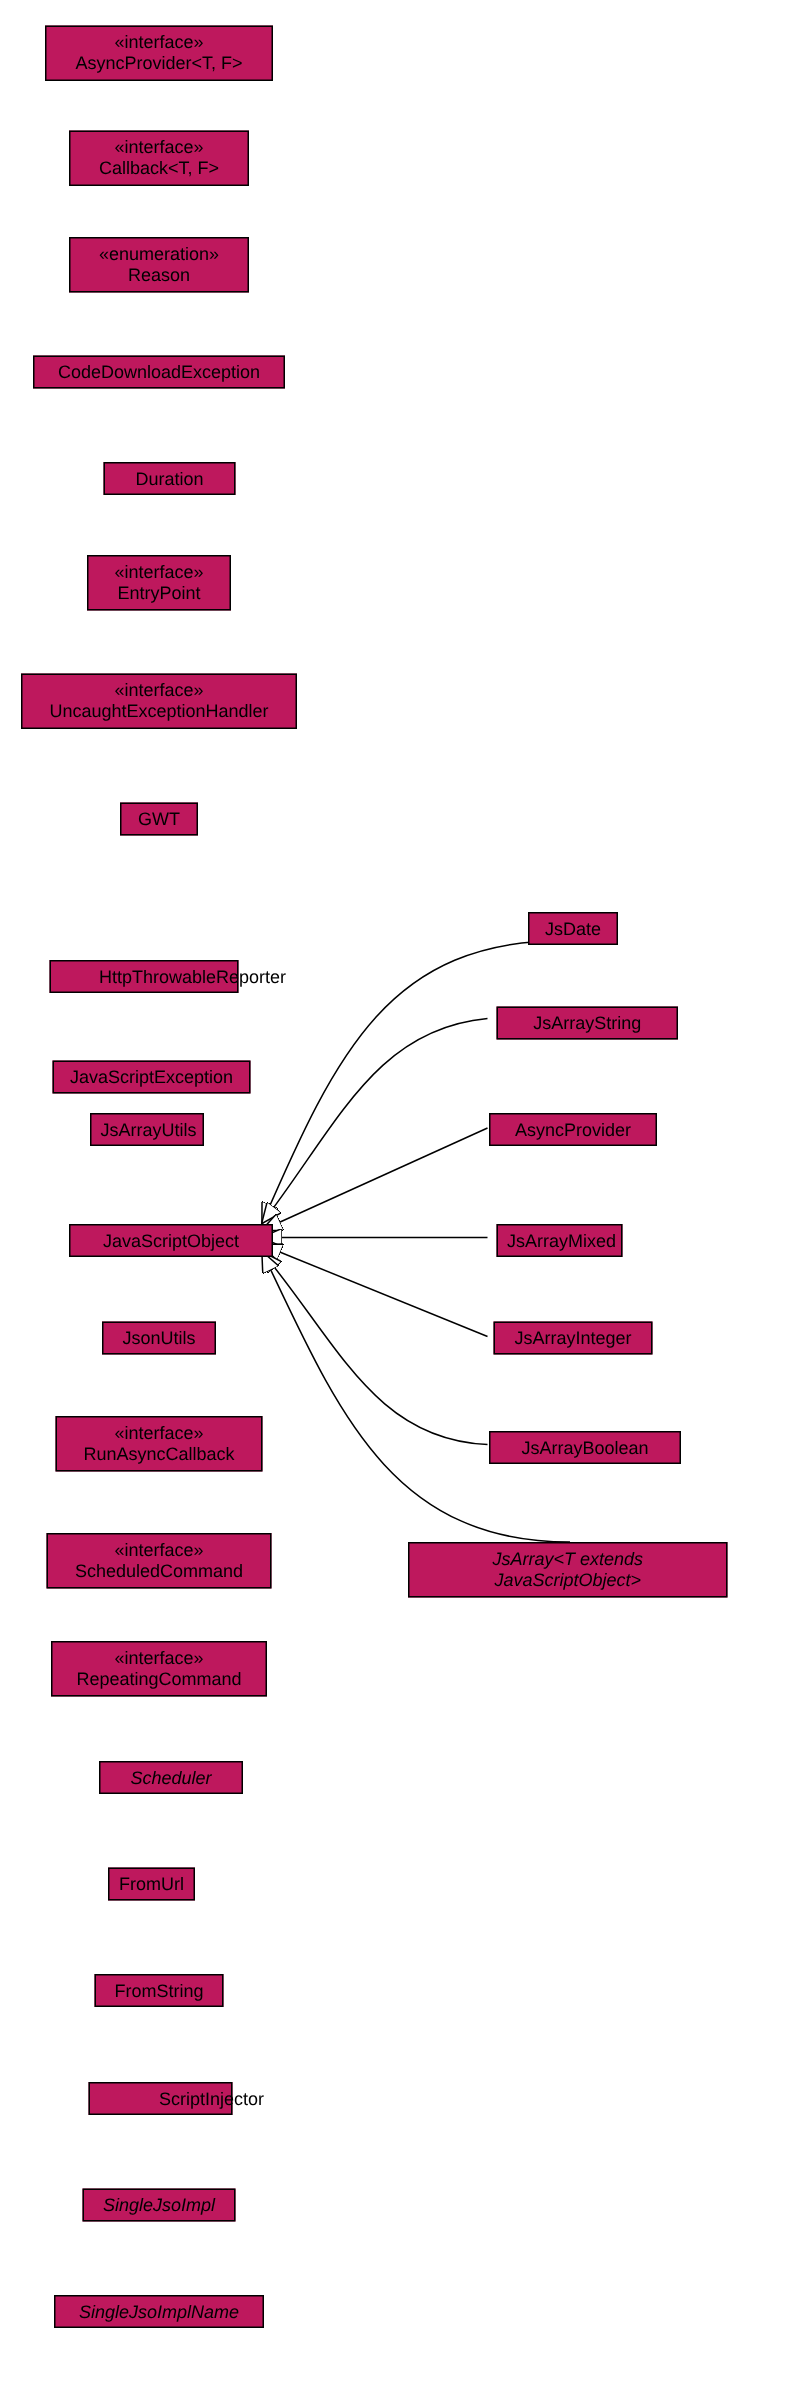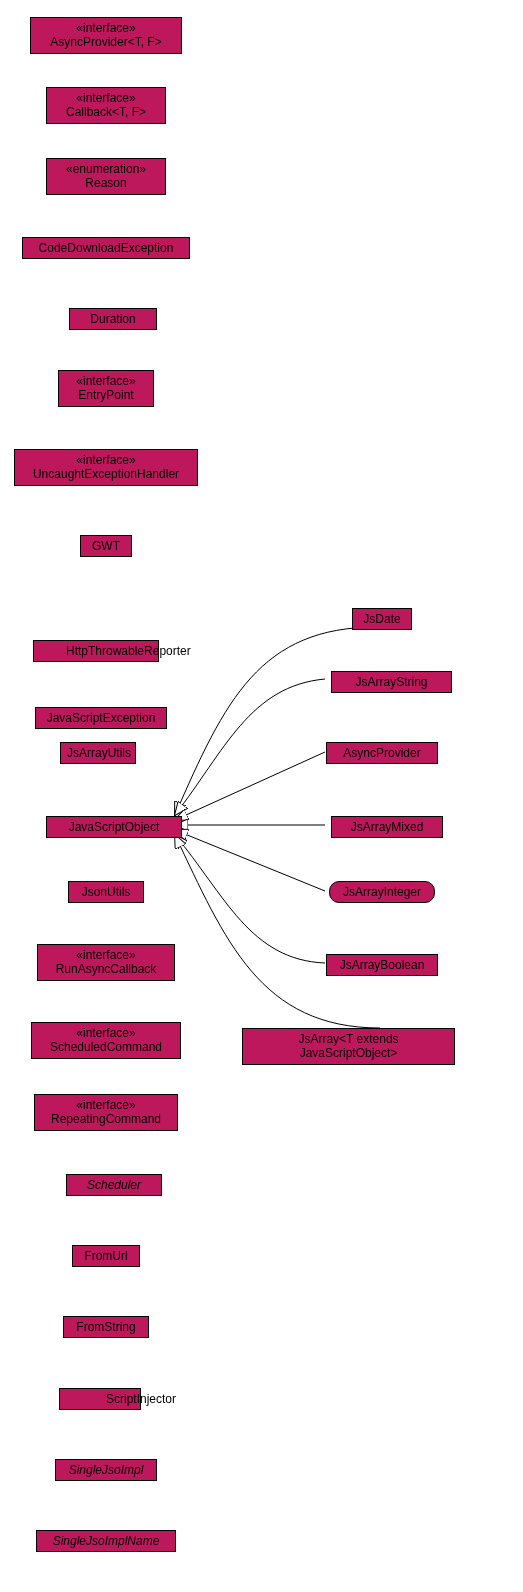--- a/index.html
+++ b/index.html
@@ -130,29 +130,29 @@
 
 <div class="box" style="left:34px; top:1094px; width:144px;">
   <span class="stereo">«interface»</span>
   <span class="name">RepeatingCommand</span>
 </div>
 
 <div class="box italic" style="left:66px; top:1174px; width:96px;">
   <span class="name">Scheduler</span>
 </div>
 
-<div class="box" style="left:72px; top:1245px; width:68px;">
+<div class="box" style="left:72px; top:1245px; width:58px;">
   <span class="name">FromUrl</span>
 </div>
 
 <div class="box" style="left:63px; top:1316px; width:86px;">
   <span class="name">FromString</span>
 </div>
 
-<div class="box" style="left:59px; top:1388px; width:82px;padding-left:46px;">
+<div class="box" style="left:59px; top:1388px; width:96px;padding-left:46px;">
   <span class="name">ScriptInjector</span>
 </div>
 
 <div class="box italic" style="left:55px; top:1459px; width:102px;">
   <span class="name">SingleJsoImpl</span>
 </div>
 
 <div class="box italic" style="left:36px; top:1530px; width:140px;">
   <span class="name">SingleJsoImplName</span>
 </div>
@@ -162,27 +162,27 @@
 </div>
 
 <div class="box" style="left:331px; top:671px; width:121px;">
   <span class="name">JsArrayString</span>
 </div>
 
 <div class="box" style="left:326px; top:742px; width:112px;">
   <span class="name">AsyncProvider</span>
 </div>
 
-<div class="box" style="left:331px; top:816px; width:112px;">
+<div class="box" style="left:331px; top:816px; width:84px;">
   <span class="name">JsArrayMixed</span>
 </div>
 
-<div class="box" style="left:329px; top:881px; width:106px;border-radius:10px;">
+<div class="box" style="left:329px; top:881px; width:106px;">
   <span class="name">JsArrayInteger</span>
 </div>
 
-<div class="box" style="left:326px; top:954px; width:112px;">
+<div class="box" style="left:326px; top:954px; width:128px;">
   <span class="name">JsArrayBoolean</span>
 </div>
 
-<div class="box" style="left:242px; top:1028px; width:213px;">
+<div class="box" style="left:272px; top:1028px; width:213px;font-style:italic;">
   <span class="name">JsArray&lt;T extends JavaScriptObject&gt;</span>
 </div>
 
 </body></html>

